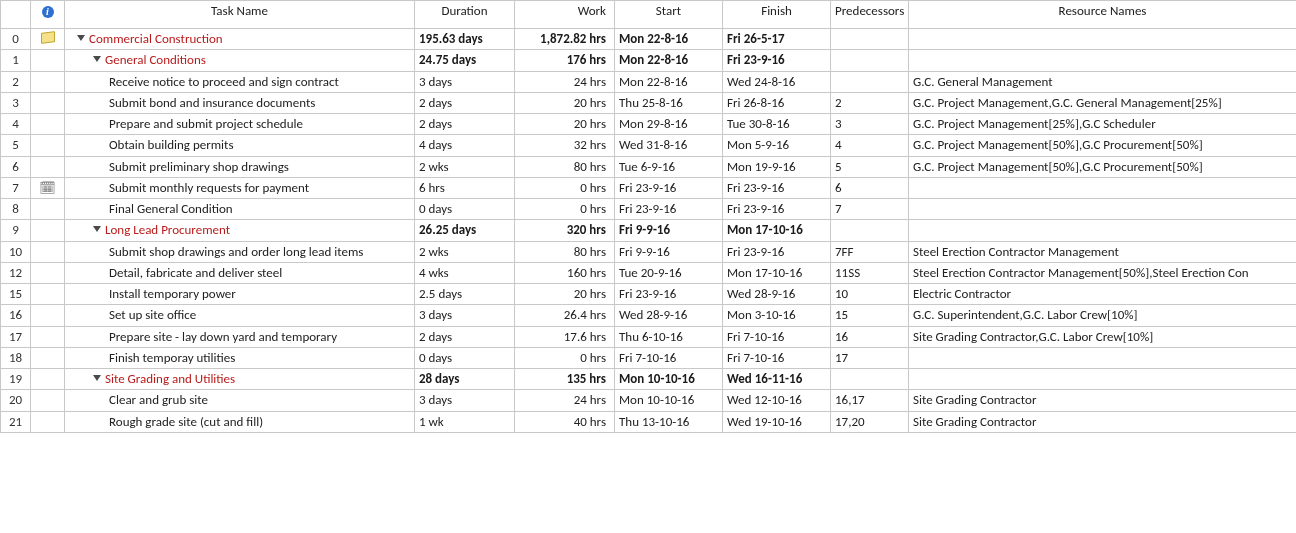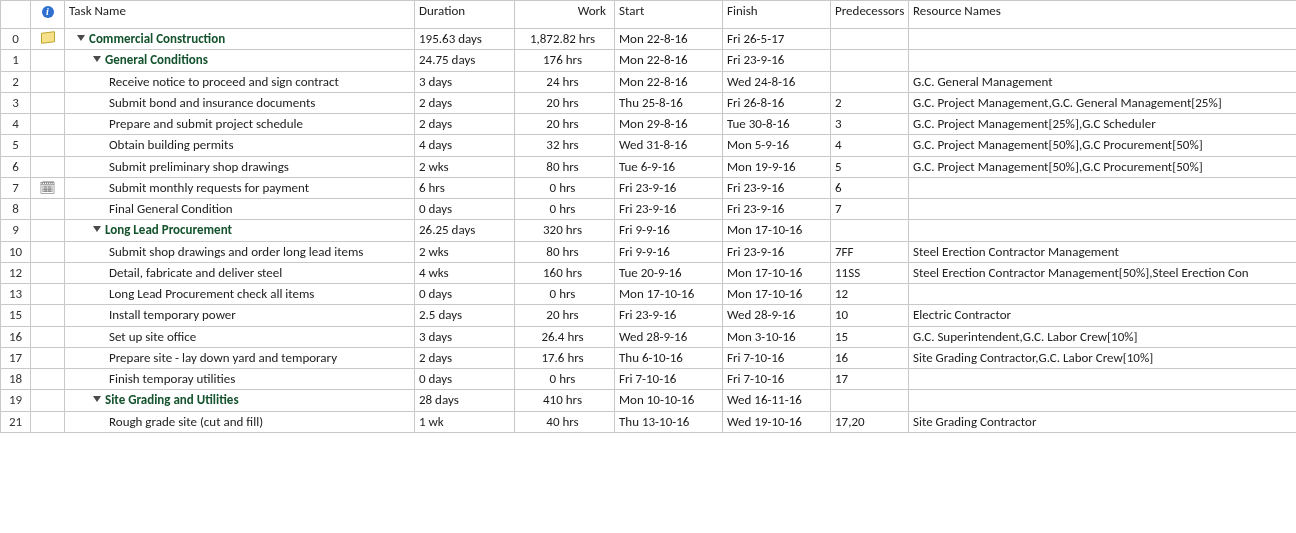--- a/index.html
+++ b/index.html
@@ -19,56 +19,56 @@
   th, td {
     border: 1px solid #c8c8c8;
     padding: 2px 4px;
     vertical-align: top;
     overflow: hidden;
     white-space: nowrap;
   }
   th {
     background: #fff;
     font-weight: normal;
-    text-align: left;
+    text-align: center;
     height: 28px;
     vertical-align: top;
   }
   .hdr-num { background:#fff; }
   .info-hdr { text-align:center; }
   .rownum {
     text-align: center;
     color: #333;
     background: #fff;
   }
   .indicator { text-align:center; }
   .task-cell { position: relative; }
   .task-content {
     display: flex;
     align-items: flex-start;
     white-space: normal;
     line-height: 1.25;
   }
   .outline {
-    font-weight: bold;
-    color: #14532d;
+    font-weight: normal;
+    color: #b91c1c;
   }
   .tri {
     display:inline-block;
     width:0;height:0;
     border-left:4px solid transparent;
     border-right:4px solid transparent;
     border-top:6px solid #4a4a4a;
     margin-right:4px;
     flex-shrink:0;
     transform: translateY(4px);
   }
-  .col-work { text-align: center; padding-right: 8px; }
+  .col-work { text-align: right; padding-right: 8px; }
   th.col-work { text-align: right; margin-left: 12px; }
-  .bold { font-weight: normal; color:#1a1a1a; }
+  .bold { font-weight: bold; color:#1a1a1a; }
   .info-icon {
     display:inline-block;
     width:12px;height:12px;
     border-radius:50%;
     background:#2f6fd0;
     color:#fff;
     font-style:italic;
     font-weight:bold;
     font-family:"Times New Roman",serif;
     font-size:10px;
@@ -300,35 +300,20 @@
           </div>
         </td>
         <td>4 wks</td>
         <td class="col-work">160 hrs</td>
         <td>Tue 20-9-16</td>
         <td>Mon 17-10-16</td>
         <td>11SS</td>
         <td>Steel Erection Contractor Management[50%],Steel Erection Con</td>
       </tr>
       <tr>
-        <td class="rownum">13</td>
-        <td class="indicator"></td>
-        <td class="task-cell">
-          <div class="task-content pad2">
-            <span class="taskname-text">Long Lead Procurement check all items</span>
-          </div>
-        </td>
-        <td>0 days</td>
-        <td class="col-work">0 hrs</td>
-        <td>Mon 17-10-16</td>
-        <td>Mon 17-10-16</td>
-        <td>12</td>
-        <td></td>
-      </tr>
-      <tr>
         <td class="rownum">15</td>
         <td class="indicator"></td>
         <td class="task-cell">
           <div class="task-content pad2">
             <span class="taskname-text">Install temporary power</span>
           </div>
         </td>
         <td>2.5 days</td>
         <td class="col-work">20 hrs</td>
         <td>Fri 23-9-16</td>
@@ -384,25 +369,40 @@
       <tr>
         <td class="rownum">19</td>
         <td class="indicator"></td>
         <td class="task-cell">
           <div class="task-content pad1 outline">
             <span class="tri"></span>
             <span class="taskname-text">Site Grading and Utilities</span>
           </div>
         </td>
         <td class="bold">28 days</td>
-        <td class="col-work bold">410 hrs</td>
+        <td class="col-work bold">135 hrs</td>
         <td class="bold">Mon 10-10-16</td>
         <td class="bold">Wed 16-11-16</td>
         <td class="bold"></td>
         <td class="bold"></td>
+      </tr>
+      <tr>
+        <td class="rownum">20</td>
+        <td class="indicator"></td>
+        <td class="task-cell">
+          <div class="task-content pad2">
+            <span class="taskname-text">Clear and grub site</span>
+          </div>
+        </td>
+        <td>3 days</td>
+        <td class="col-work">24 hrs</td>
+        <td>Mon 10-10-16</td>
+        <td>Wed 12-10-16</td>
+        <td>16,17</td>
+        <td>Site Grading Contractor</td>
       </tr>
       <tr>
         <td class="rownum">21</td>
         <td class="indicator"></td>
         <td class="task-cell">
           <div class="task-content pad2">
             <span class="taskname-text">Rough grade site (cut and fill)</span>
           </div>
         </td>
         <td>1 wk</td>

